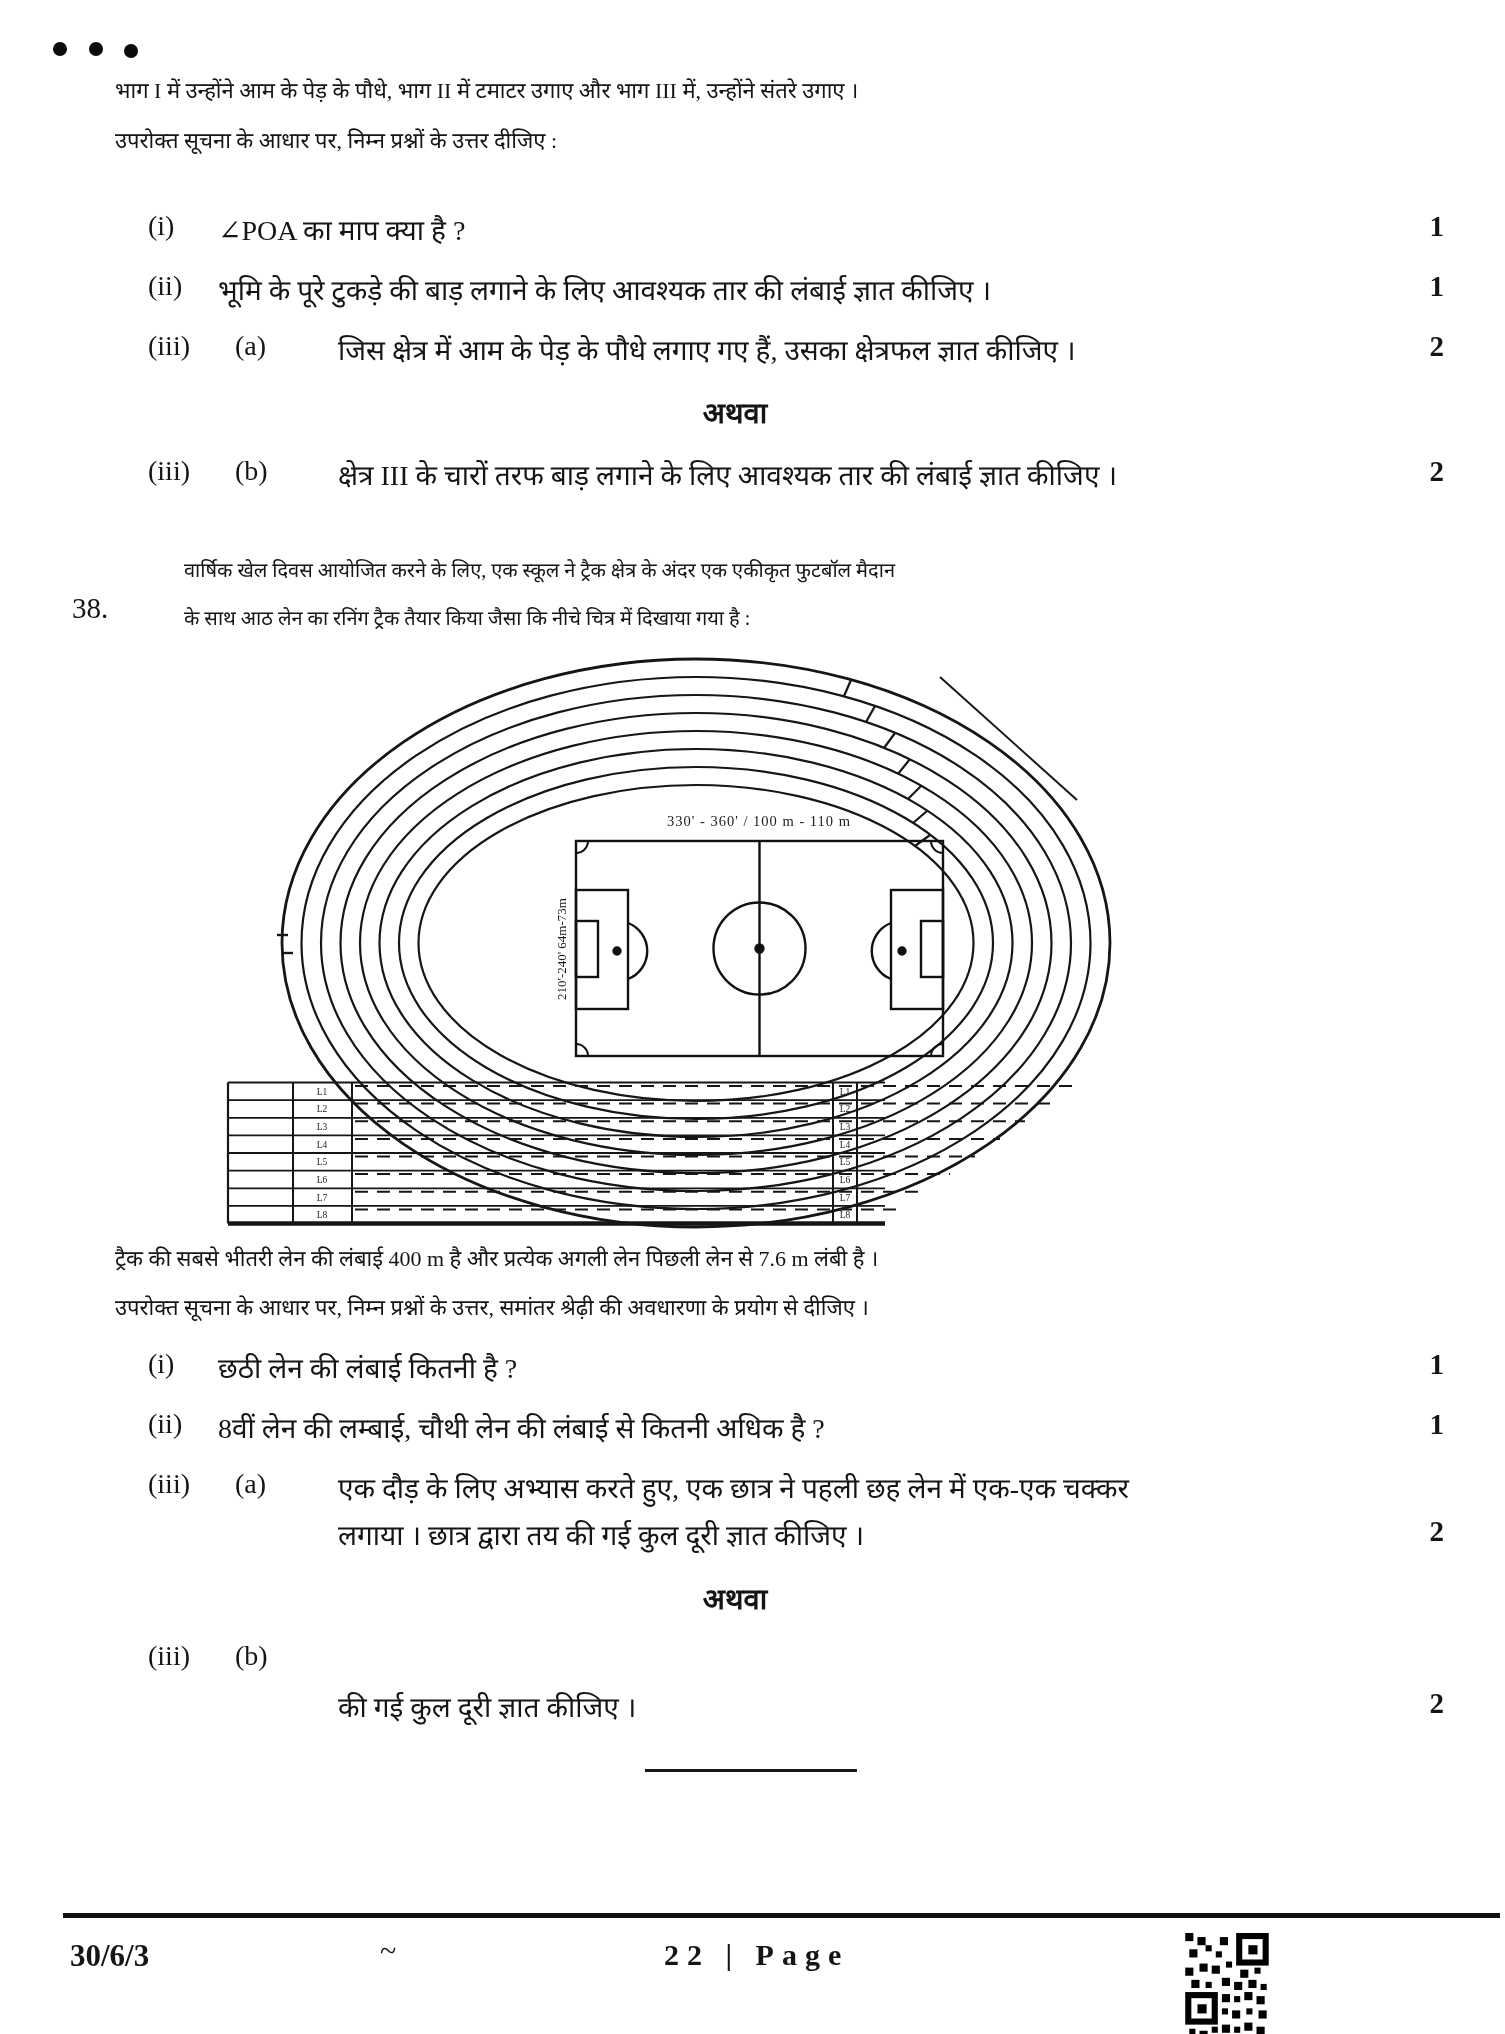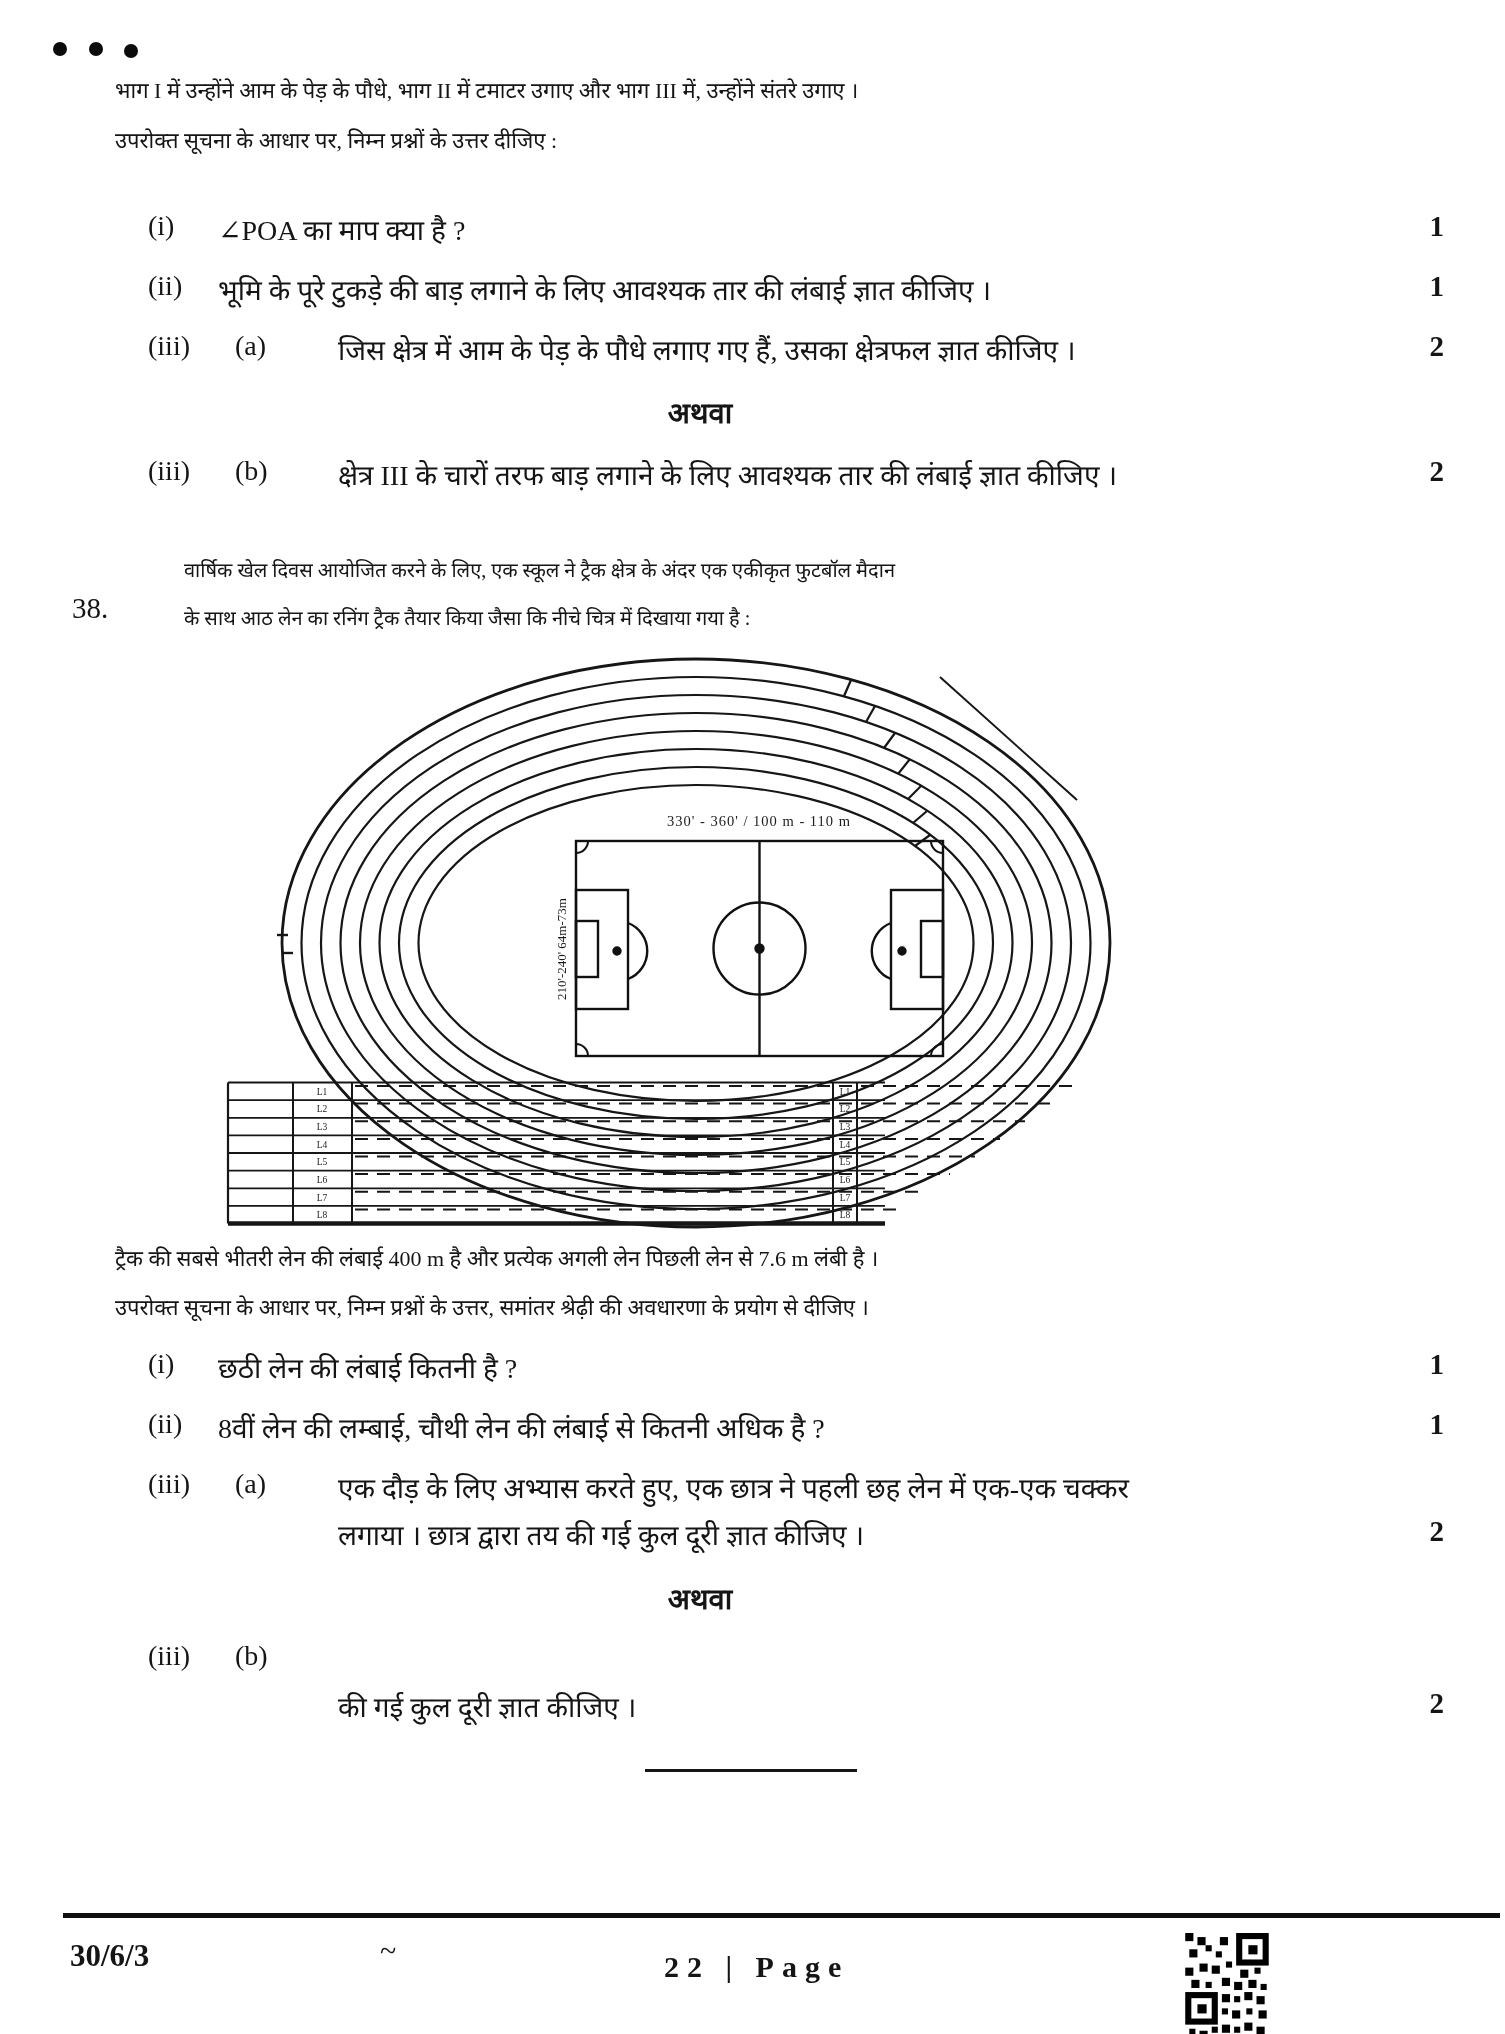--- a/index.html
+++ b/index.html
@@ -10,28 +10,28 @@
   }
   .abs{position:absolute;}
   .dot{position:absolute;width:14px;height:14px;border-radius:50%;background:#0b0b0b;top:42px;}
   .para{position:absolute;left:115px;width:1270px;font-size:22px;line-height:1.35;white-space:nowrap;}
   .qrow{position:absolute;left:0;top:0;width:1505px;height:44px;font-size:28px;}
   .qlabel{position:absolute;left:148px;white-space:nowrap;}
   .qsub{position:absolute;left:235px;white-space:nowrap;}
   .qtext{position:absolute;left:218px;white-space:nowrap;}
   .qtext.withsub{left:310px;margin-left:28px;}
   .qmark{position:absolute;left:1398px;width:46px;text-align:right;font-weight:bold;font-size:29px;}
-  .orrow{position:absolute;left:0;width:1400px;text-align:center;font-weight:bold;font-size:29px;}
+  .orrow{position:absolute;left:0;width:1400px;text-align:center;font-weight:bold;font-size:29px;padding-left:35px;}
   .q38num{position:absolute;left:72px;font-size:29px;margin-top:36px;}
   .q38text{position:absolute;left:168px;width:1240px;font-size:20px;white-space:nowrap;margin-left:16px;}
   .divider-short{position:absolute;left:645px;top:1769px;width:212px;height:3px;background:#161616;}
   .footer-rule{position:absolute;left:63px;top:1913px;width:1437px;height:5px;background:#101010;}
   .footer-code{position:absolute;left:70px;top:1938px;font-size:31px;font-weight:bold;}
   .footer-tilde{position:absolute;left:380px;top:1934px;font-size:30px;}
-  .footer-page{position:absolute;left:664px;top:1938px;font-size:30px;font-weight:bold;letter-spacing:8px;white-space:nowrap;margin-top:12px;}
+  .footer-page{position:absolute;left:664px;top:1938px;font-size:30px;font-weight:bold;letter-spacing:8px;white-space:nowrap;}
   .qr{position:absolute;left:1185px;top:1933px;width:86px;height:101px;overflow:hidden;}
   svg text{font-family:"Liberation Serif","DejaVu Serif",serif;fill:#1c1c1c;}
 </style>
 </head>
 <body>
 
 <div>
   <span class="dot" style="left:53px"></span>
   <span class="dot" style="left:89px"></span>
   <span class="dot" style="left:124px;top:44px"></span>

